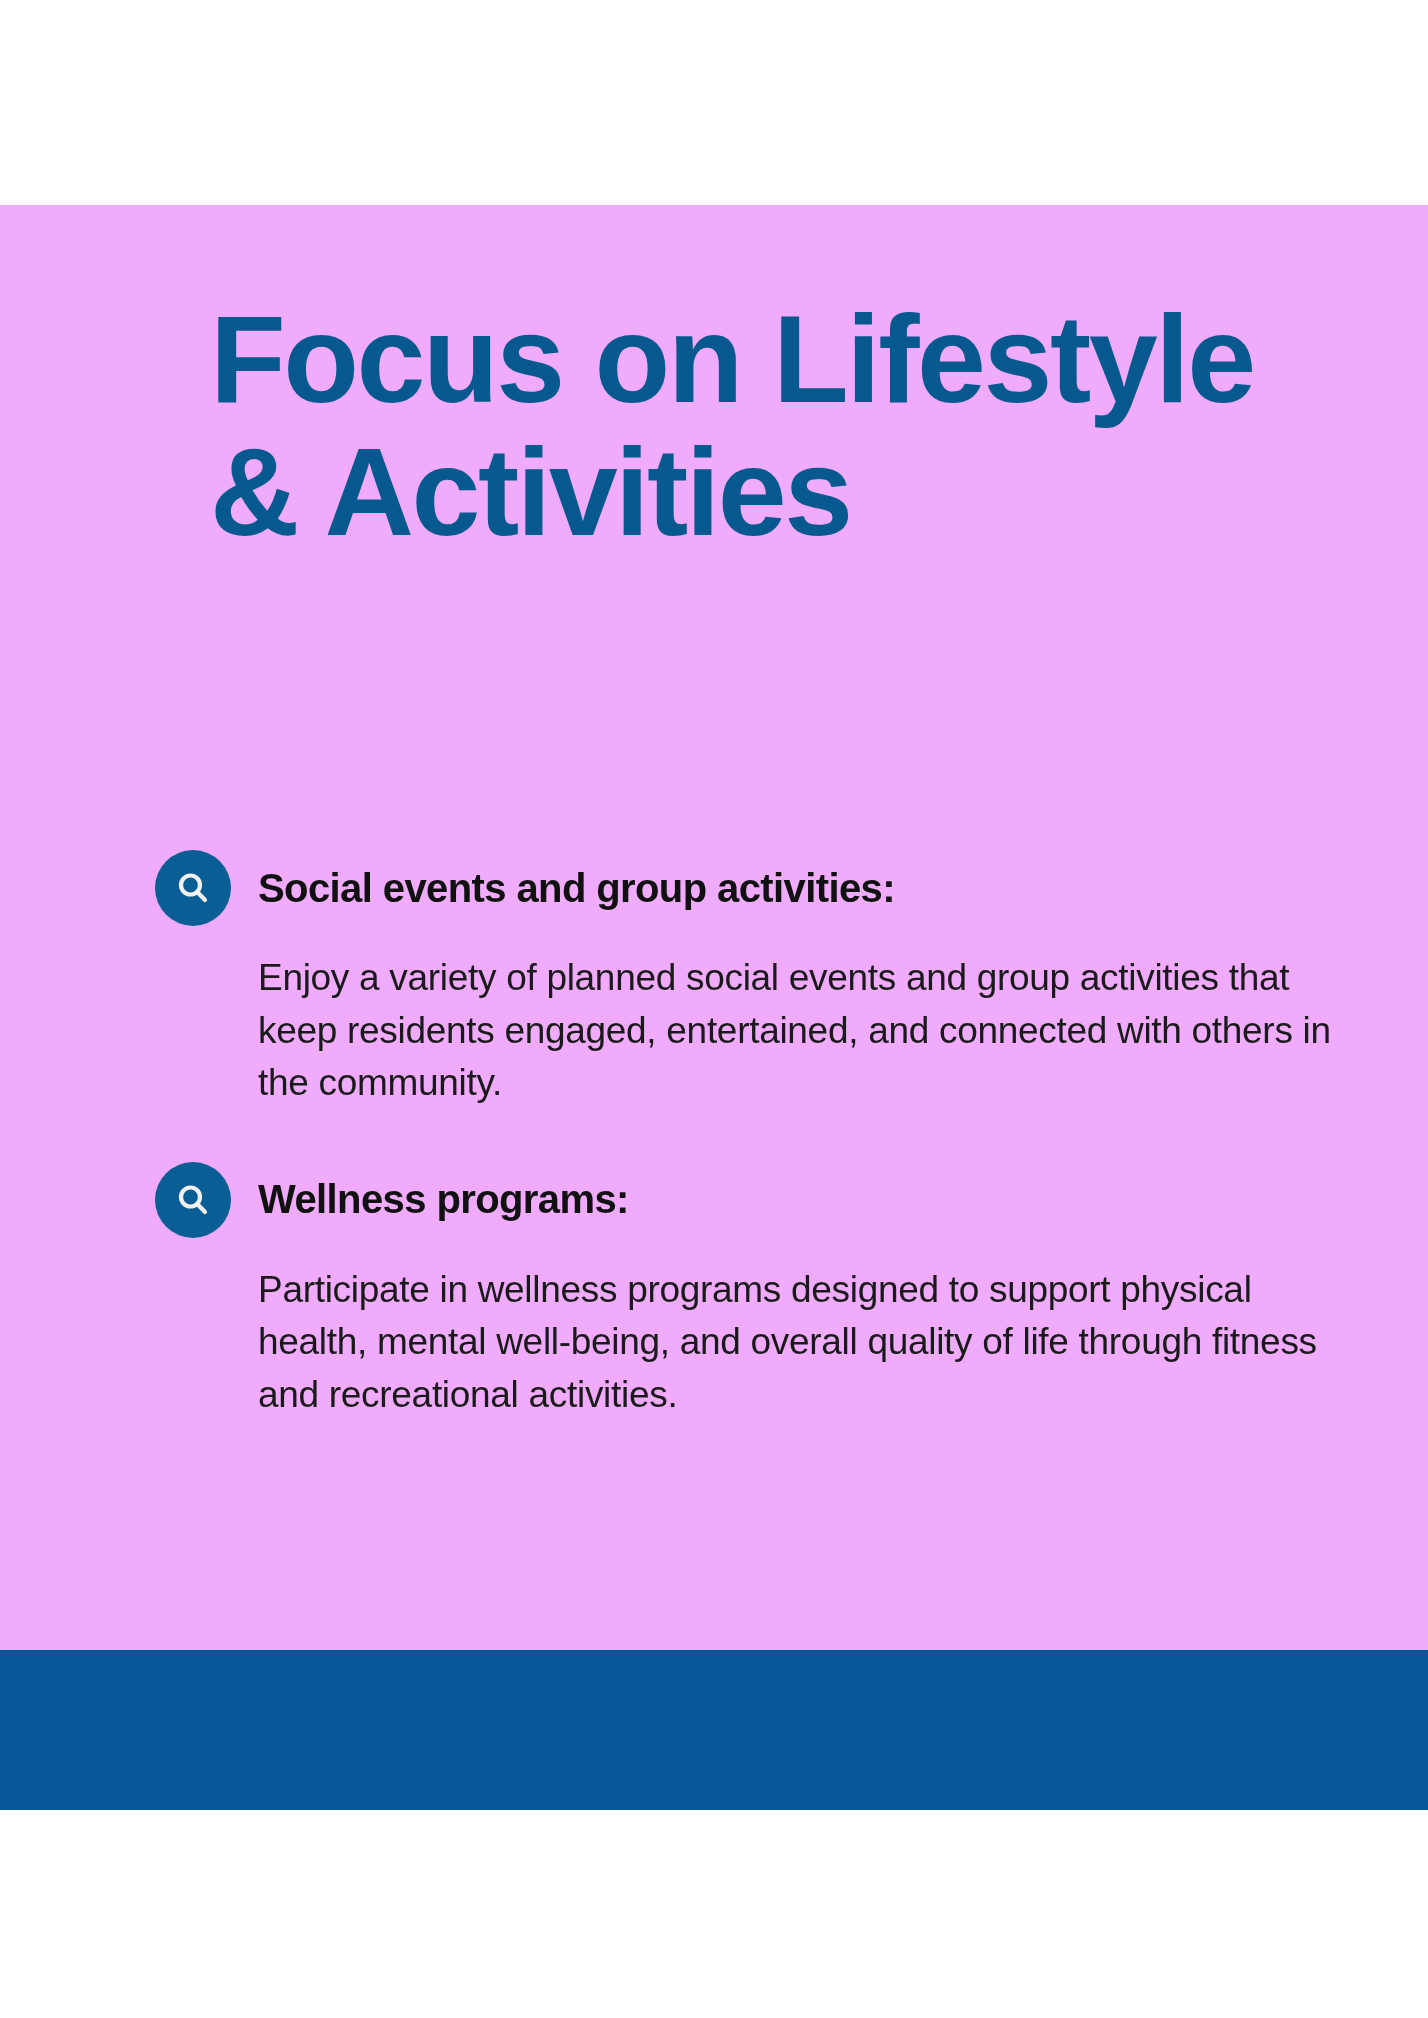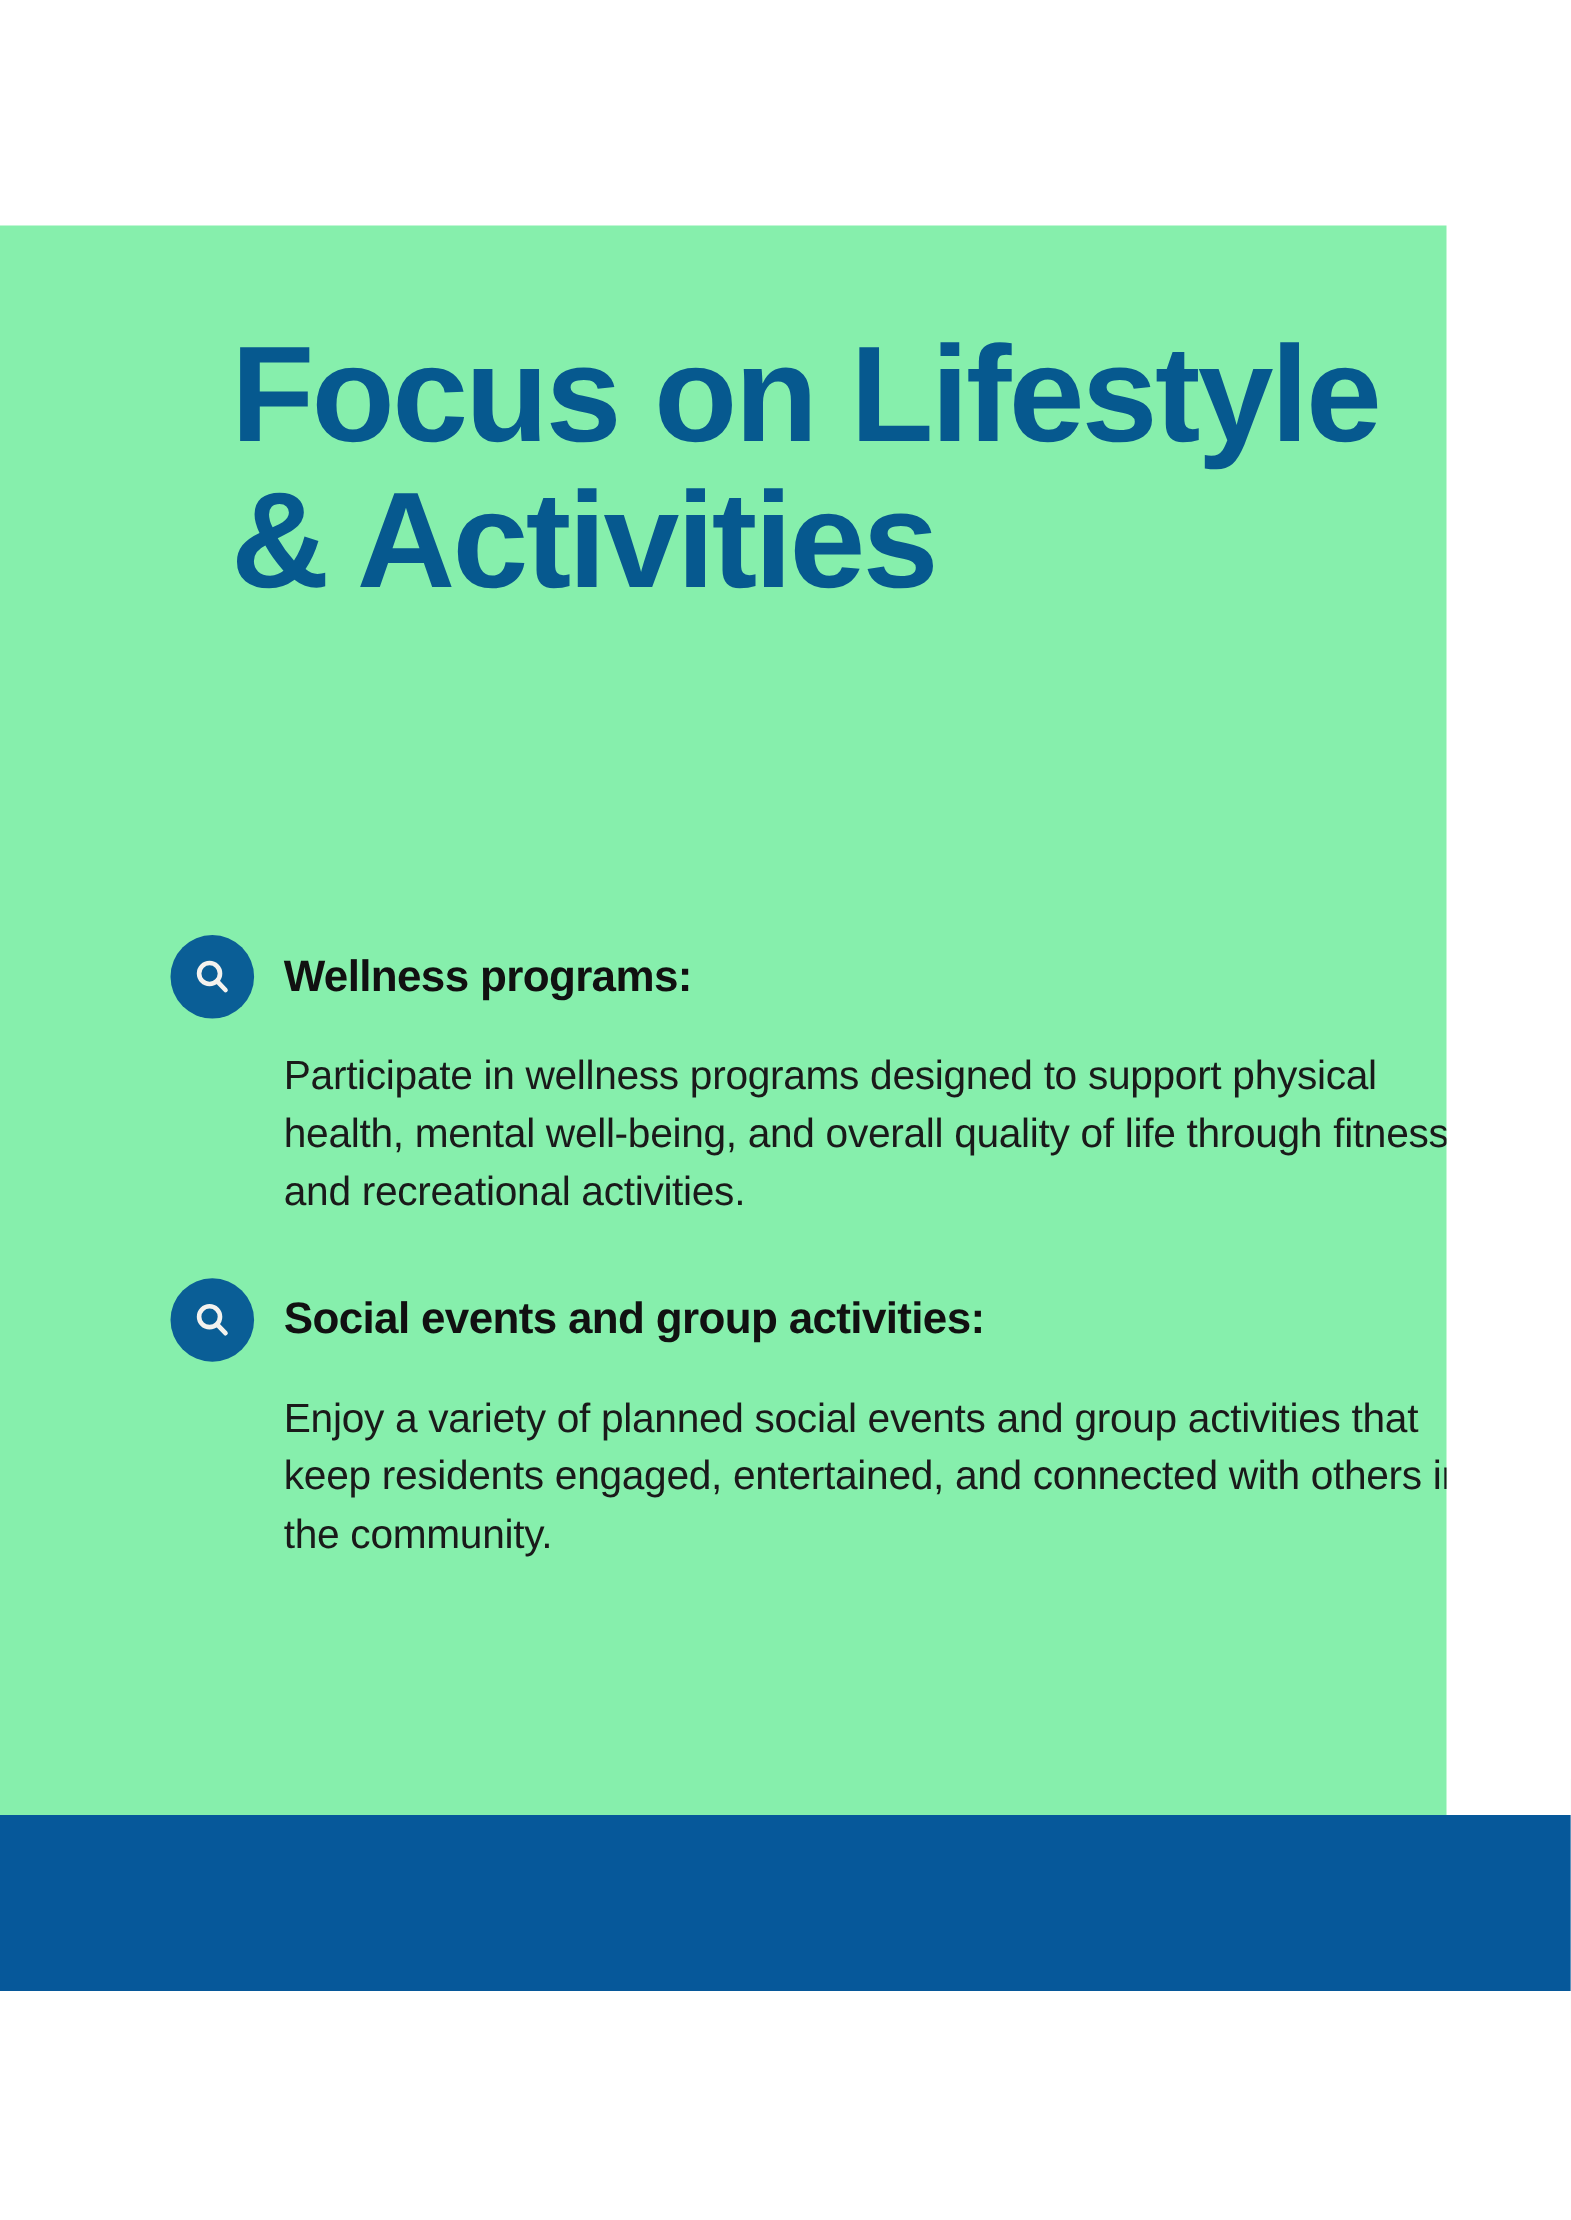--- a/index.html
+++ b/index.html
@@ -23,23 +23,23 @@
     height: 2018px;
     background: #ffffff;
     overflow: hidden;
   }
 
   
   #panel {
     position: absolute;
     left: 0;
     top: 205px;
-    width: 1315px;
+    width: 1428px;
     height: 1445px;
-    background: #86efac;
+    background: #f0abfc;
     overflow: hidden;
   }
 
   
   #title-block {
     position: absolute;
     left: 210px;
     top: 88px;
     width: 1400px;
   }
@@ -128,36 +128,36 @@
     <div id="bullets">
 
       <div class="bullet-item">
         <div class="bullet-head">
           <span class="bullet-icon">
             <svg width="40" height="40" viewBox="0 0 40 40" aria-hidden="true">
               <circle cx="17.5" cy="17" r="9.5" fill="none" stroke="#F4F2EE" stroke-width="4.2"></circle>
               <line x1="24.3" y1="24" x2="32" y2="32" stroke="#F4F2EE" stroke-width="4.2" stroke-linecap="round"></line>
             </svg>
           </span>
-          <span class="bullet-title">Wellness programs:</span>
+          <span class="bullet-title">Social events and group activities:</span>
         </div>
-        <p class="bullet-body">Participate in wellness programs designed to support physical health, mental well-being, and overall quality of life through fitness and recreational activities.</p>
+        <p class="bullet-body">Enjoy a variety of planned social events and group activities that keep residents engaged, entertained, and connected with others in the community.</p>
       </div>
 
       <div class="bullet-item">
         <div class="bullet-head">
           <span class="bullet-icon">
             <svg width="40" height="40" viewBox="0 0 40 40" aria-hidden="true">
               <circle cx="17.5" cy="17" r="9.5" fill="none" stroke="#F4F2EE" stroke-width="4.2"></circle>
               <line x1="24.3" y1="24" x2="32" y2="32" stroke="#F4F2EE" stroke-width="4.2" stroke-linecap="round"></line>
             </svg>
           </span>
-          <span class="bullet-title">Social events and group activities:</span>
+          <span class="bullet-title">Wellness programs:</span>
         </div>
-        <p class="bullet-body">Enjoy a variety of planned social events and group activities that keep residents engaged, entertained, and connected with others in the community.</p>
+        <p class="bullet-body">Participate in wellness programs designed to support physical health, mental well-being, and overall quality of life through fitness and recreational activities.</p>
       </div>
 
     </div>
   </div>
 
   <div id="bottom-band"></div>
 
 </div>
 
 </body></html>

